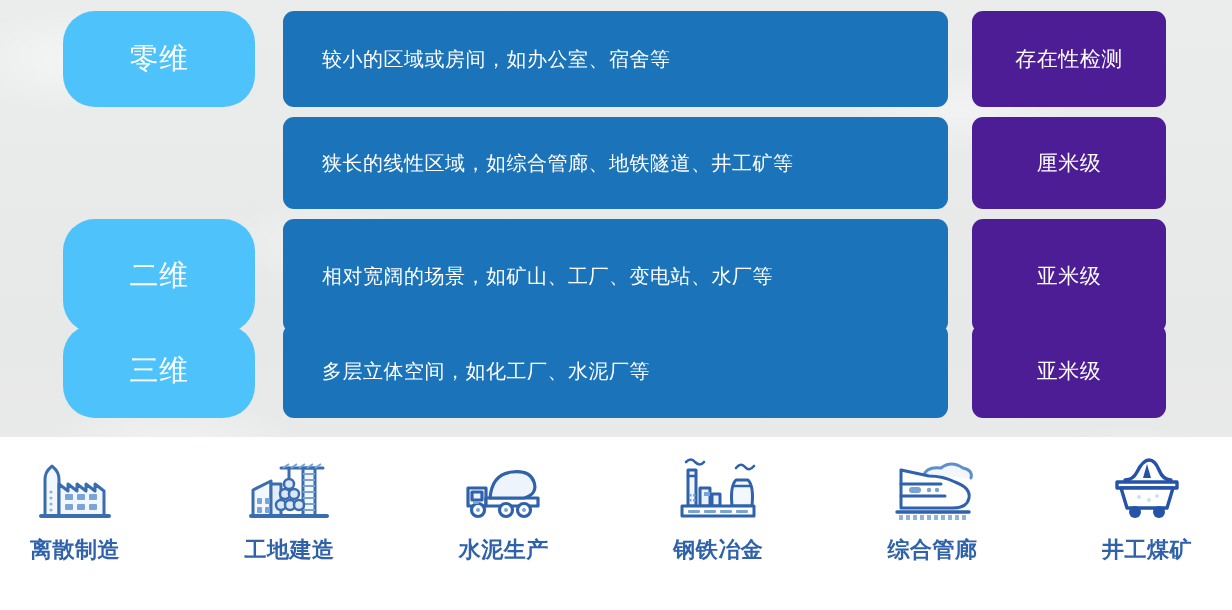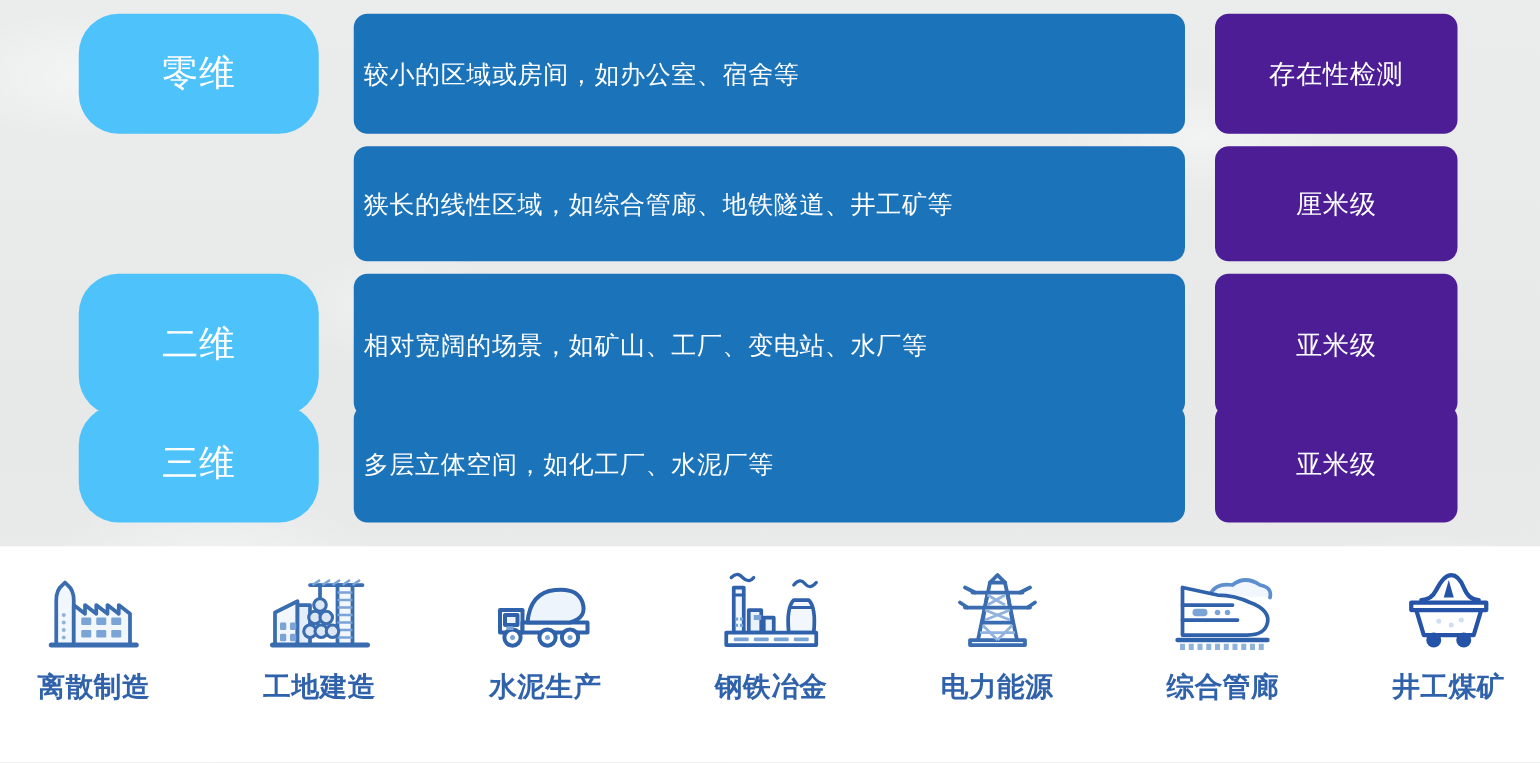--- a/index.html
+++ b/index.html
@@ -58,40 +58,40 @@
     background: #4ec3fb;
     justify-content: center;
     font-size: 29px;
     border-radius: 32px;
   }
   .cell-desc {
     position: absolute;
     left: 283px; width: 665px; height: 100%;
     background: #1b73ba;
     justify-content: flex-start;
-    padding-left: 8px;
+    padding-left: 39px;
     font-size: 20px;
   }
   .cell-prec {
     position: absolute;
     left: 972px; width: 194px; height: 100%;
     background: #4c1d95;
     justify-content: center;
     font-size: 21px;
   }
 
   
   #industry-strip {
     position: absolute;
     left: 0; top: 437px; width: 1232px; height: 173px;
     background: #ffffff;
     display: flex;
     align-items: flex-start;
     justify-content: space-between;
-    padding: 14px 8px 0 10px;
+    padding: 14px 20px 0 10px;
     z-index: 3;
   }
   .industry-item {
     width: 130px;
     display: flex;
     flex-direction: column;
     align-items: center;
   }
   .industry-icon {
     height: 78px;
@@ -253,44 +253,20 @@
           <rect x="30" y="56" width="12" height="3" rx="1"></rect>
           <rect x="46" y="56" width="12" height="3" rx="1"></rect>
           <rect x="62" y="56" width="12" height="3" rx="1"></rect>
           <path d="M30 38 h6 v4 h-6 Z"></path>
         </g>
       </svg>
     </span>
     <span class="industry-label">钢铁冶金</span>
   </div>
 
-  <div class="industry-item">
-    <span class="industry-icon">
-      <svg width="88" height="72" viewBox="0 0 88 72">
-        <g fill="none" stroke="#3a6cb0" stroke-width="3" stroke-linejoin="round" stroke-linecap="round">
-          <path d="M44 6 l-6 6 h12 Z" fill="#eaf2fc"></path>
-          <path d="M38 12 L28 60 M50 12 L60 60" fill="none"></path>
-          <path d="M22 58 h44 v4 H22 Z" fill="#f2f7fd"></path>
-          <path d="M24 20 h40"></path>
-          <path d="M18 32 h52"></path>
-          <path d="M26 20 l-8 -4 M62 20 l8 -4"></path>
-          <path d="M20 32 l-6 -4 M68 32 l6 -4"></path>
-          <path d="M36 20 L32 44 M52 20 L56 44"></path>
-          <path d="M33 44 h22"></path>
-        </g>
-        <g fill="none" stroke="#8fb3dd" stroke-width="2.2">
-          <path d="M36 22 L50 30 M50 22 L36 30"></path>
-          <path d="M34 34 L54 42 M54 34 L34 42"></path>
-          <path d="M32 46 L44 58 M56 46 L44 58"></path>
-          <path d="M30 52 L58 52"></path>
-        </g>
-      </svg>
-    </span>
-    <span class="industry-label">电力能源</span>
-  </div>
 
 
 
   <div class="industry-item">
     <span class="industry-icon">
       <svg width="88" height="72" viewBox="0 0 88 72">
         <g fill="none" stroke="#5d8fce" stroke-width="3" stroke-linejoin="round" stroke-linecap="round">
           <path d="M34 22 q4 -10 18 -8 q10 -8 22 0 q10 2 8 10" fill="#f2f7fd"></path>
         </g>
         <g fill="none" stroke="#2f62ab" stroke-width="3" stroke-linejoin="round" stroke-linecap="round">

